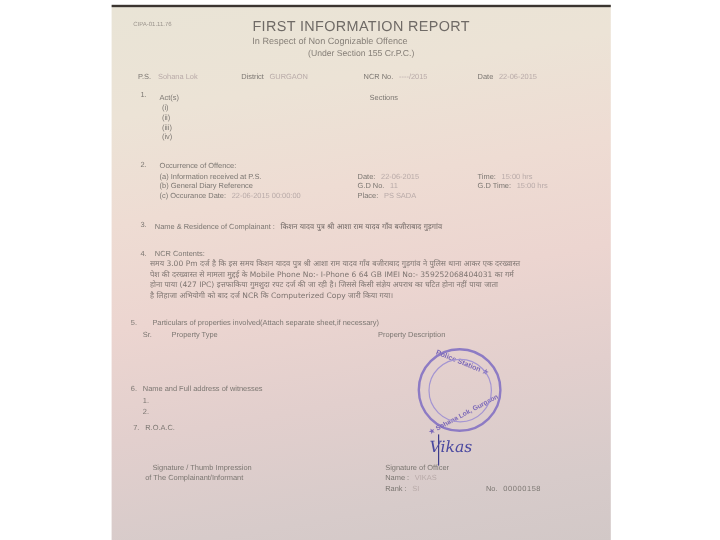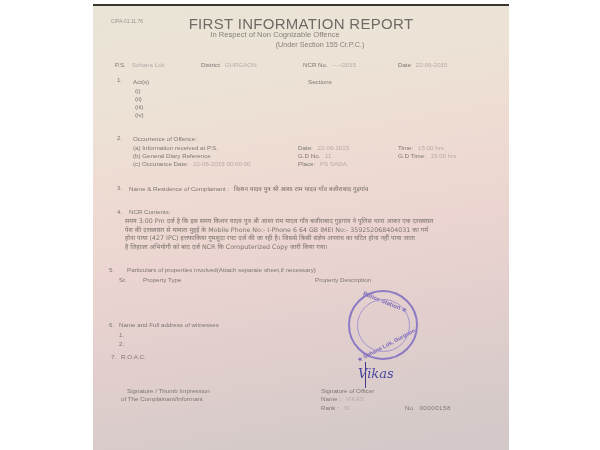--- a/index.html
+++ b/index.html
@@ -10,23 +10,23 @@
   .paper {
     position: absolute; left: 93px; top: 4px; width: 416px; height: 446px;
     background: linear-gradient(170deg, #e9e4d6 0%, #ece3d6 18%, #eedcd3 35%, #ecd5d0 52%, #e2cfcd 70%, #d7cbca 88%, #d2c8c7 100%);
     border-top: 2px solid #3b3530;
     color: #7c7772;
     font-size: 6.2px;
     overflow: hidden;
   }
   .abs { position: absolute; white-space: nowrap; }
   .faint { color: #b8aaa8; }
-  .title { left: 0; width: 416px; text-align: center; top: 9px; font-size: 15px; color: #6f6a66; letter-spacing: 0.3px; }
+  .title { left: 0; width: 416px; text-align: center; top: 9px; font-size: 12px; color: #6f6a66; letter-spacing: 0.3px; }
   .sub1 { left: 0; width: 364px; text-align: center; top: 24px; font-size: 7.6px; color: #878079; }
-  .sub2 { left: 0; width: 416px; text-align: center; top: 34px; font-size: 7.2px; color: #878079; padding-left: 19px; }
+  .sub2 { left: 0; width: 416px; text-align: center; top: 34px; font-size: 7.2px; color: #878079; }
   .formno { left: 18px; top: 12px; font-size: 5px; color: #9a938c; }
   .hindi { font-family: "DejaVu Sans", sans-serif; }
   .body-text { color: #7d7470; font-size: 6.3px; line-height: 8.6px; }
   .stamp {
     position: absolute; left: 255px; top: 284px; width: 70px; height: 70px; border-radius: 50%;
     border: 2.5px solid #8d7bc4; box-sizing: border-box;
   }
   .stamp::after {
     content: ""; position: absolute; left: 7px; top: 7px; width: 51px; height: 51px; border-radius: 50%;
     border: 1px solid #a495d2;

